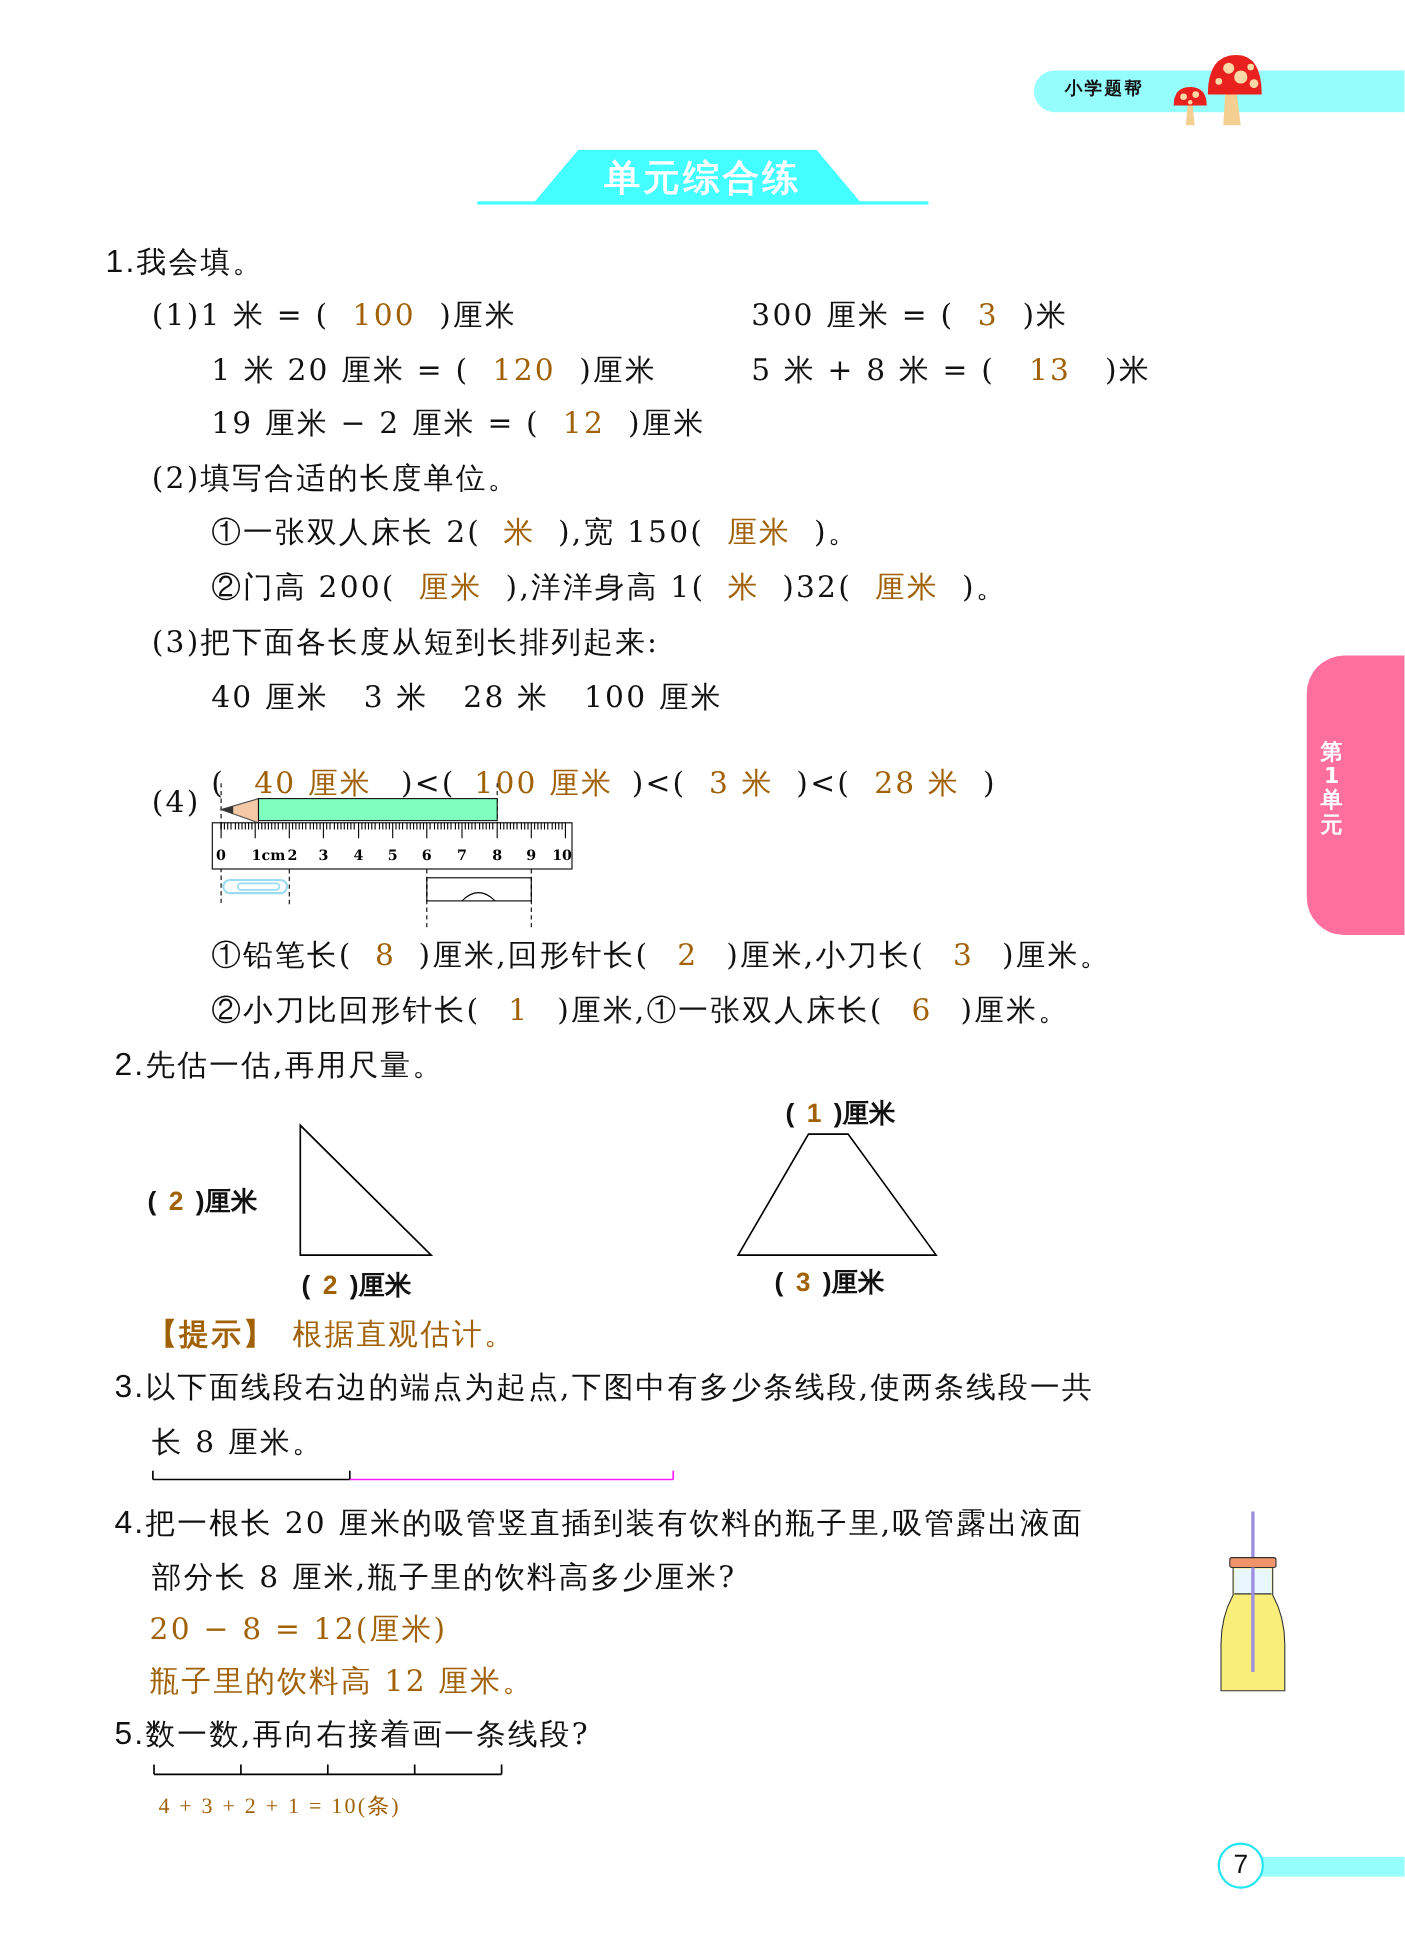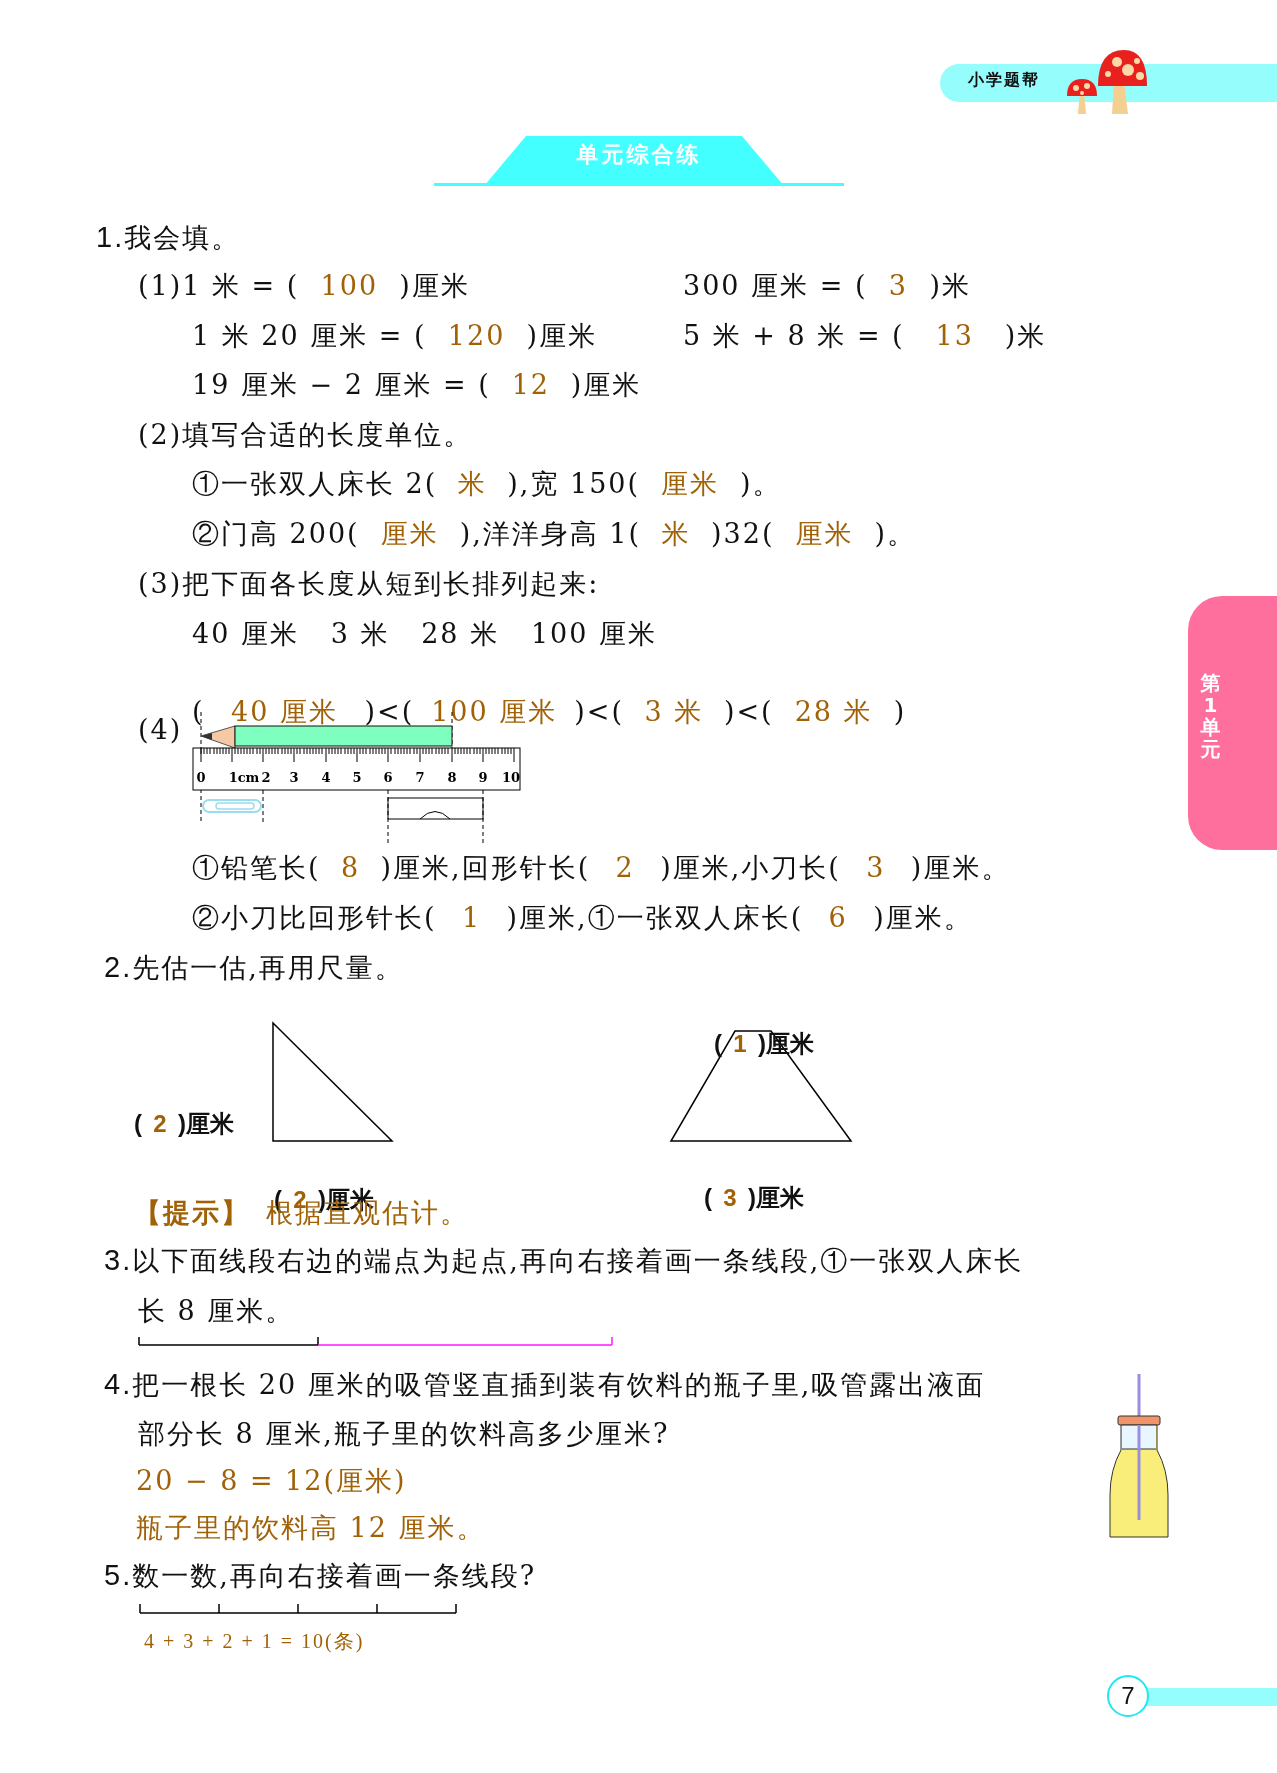--- a/index.html
+++ b/index.html
@@ -2,33 +2,33 @@
 <html><head>
 <meta charset="utf-8">
 <style>
   html, body { margin:0; padding:0; background:#ffffff; }
   body { width:1277px; height:1773px; position:relative; overflow:hidden;
          font-family:"DejaVu Serif", "Liberation Serif", serif; color:#111; }
   .abs { position:absolute; }
   .ans { color:#a16207; }
   .line { position:absolute; font-size:27px; white-space:nowrap; letter-spacing:2px; }
   .qnum { font-family:"Liberation Sans", sans-serif; font-size:29px; }
-  .bold { font-family:"Liberation Sans", "DejaVu Sans", sans-serif; font-weight:bold; font-size:24px;margin-top:32px; }
+  .bold { font-family:"Liberation Sans", "DejaVu Sans", sans-serif; font-weight:bold; font-size:24px; }
   .gap { display:inline-block; text-align:center; }
 
   
   .brand-bar { left:940px; top:64px; width:337px; height:38px; background:#96fdfd; border-radius:19px 0 0 19px; }
   .brand-text { left:968px; top:70px; font-family:"DejaVu Sans", sans-serif; font-size:16px; font-weight:bold; letter-spacing:2px; }
 
   .title-wrap { left:434px; top:136px; width:410px; height:50px; }
   .title-base { position:absolute; left:0; top:47px; width:410px; height:3px; background:#44ffff; }
   .title-tab { position:absolute; left:50px; top:0; width:300px; height:50px; background:#44ffff;
                clip-path:polygon(14% 0, 86% 0, 100% 100%, 0 100%); border-radius:14px 14px 0 0; }
   .title-text { position:absolute; left:0; width:410px; top:4px; text-align:center; color:#fff;
-                font-family:"DejaVu Sans", sans-serif; font-weight:bold; font-size:22px; letter-spacing:3px; }
+                font-family:"DejaVu Sans", sans-serif; font-weight:bold; font-size:33px; letter-spacing:3px; }
 
   
   .side-tab { left:1188px; top:596px; width:89px; height:254px; background:#ff6f9e; border-radius:34px 0 0 34px; }
   .side-text { left:1188px; top:672px; width:45px; color:#fff; font-family:"DejaVu Sans", sans-serif;
                font-weight:bold; font-size:20px; text-align:center; line-height:22px; }
 
   
   .pg-bar { left:1145px; top:1688px; width:132px; height:18px; background:#96fdfd; }
   .pg-circle { left:1107px; top:1675px; width:38px; height:38px; border:2px solid #22e6f0; border-radius:50%;
                background:#fff; text-align:center; line-height:38px; font-family:"Liberation Sans", sans-serif; font-size:24px; }
@@ -181,21 +181,21 @@
 </div>
 <div class="abs bold" style="left:704px;top:1150px">
   <span>(</span><span class="gap ans" style="width:36px">3</span><span>)厘米</span>
 </div>
 
 <div class="line ans" style="left:134px;top:1195px">
   <span style="font-family:'DejaVu Sans',sans-serif;font-weight:bold">【提示】</span><span style="margin-left:16px">根据直观估计。</span>
 </div>
 
 <div class="line" style="left:104px;top:1243px">
-  <span class="qnum">3.</span><span>以下面线段右边的端点为起点,再向右接着画一条线段,①一张双人床长</span>
+  <span class="qnum">3.</span><span>以下面线段右边的端点为起点,下图中有多少条线段,使两条线段一共</span>
 </div>
 <div class="line" style="left:138px;top:1293px">长 8 厘米。</div>
 <svg class="abs" style="left:136px;top:1330px" width="480" height="20">
   <line x1="3" y1="15" x2="182" y2="15" stroke="#000" stroke-width="1.5"></line>
   <line x1="3" y1="7" x2="3" y2="15" stroke="#000" stroke-width="1.5"></line>
   <line x1="182" y1="7" x2="182" y2="15" stroke="#000" stroke-width="1.5"></line>
   <line x1="182" y1="15" x2="476" y2="15" stroke="#ff19ff" stroke-width="1.5"></line>
   <line x1="476" y1="7" x2="476" y2="15" stroke="#ff19ff" stroke-width="1.5"></line>
 </svg>
 

